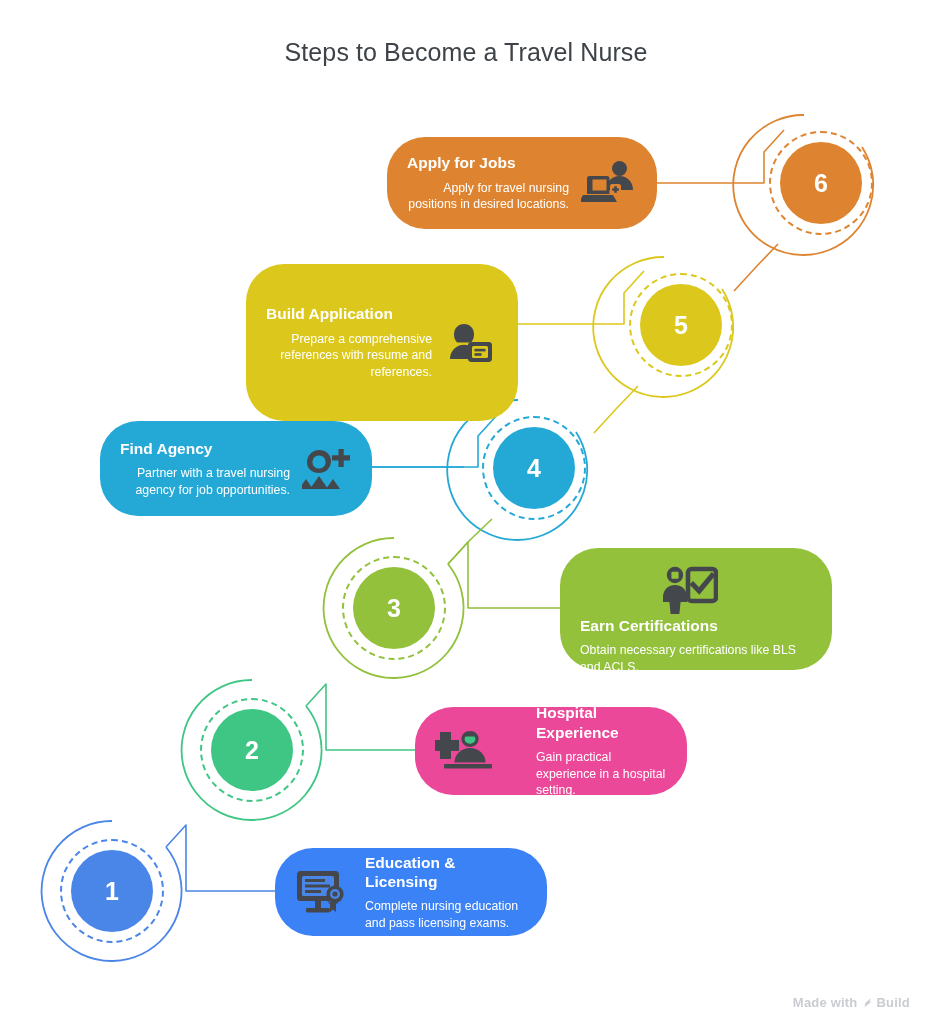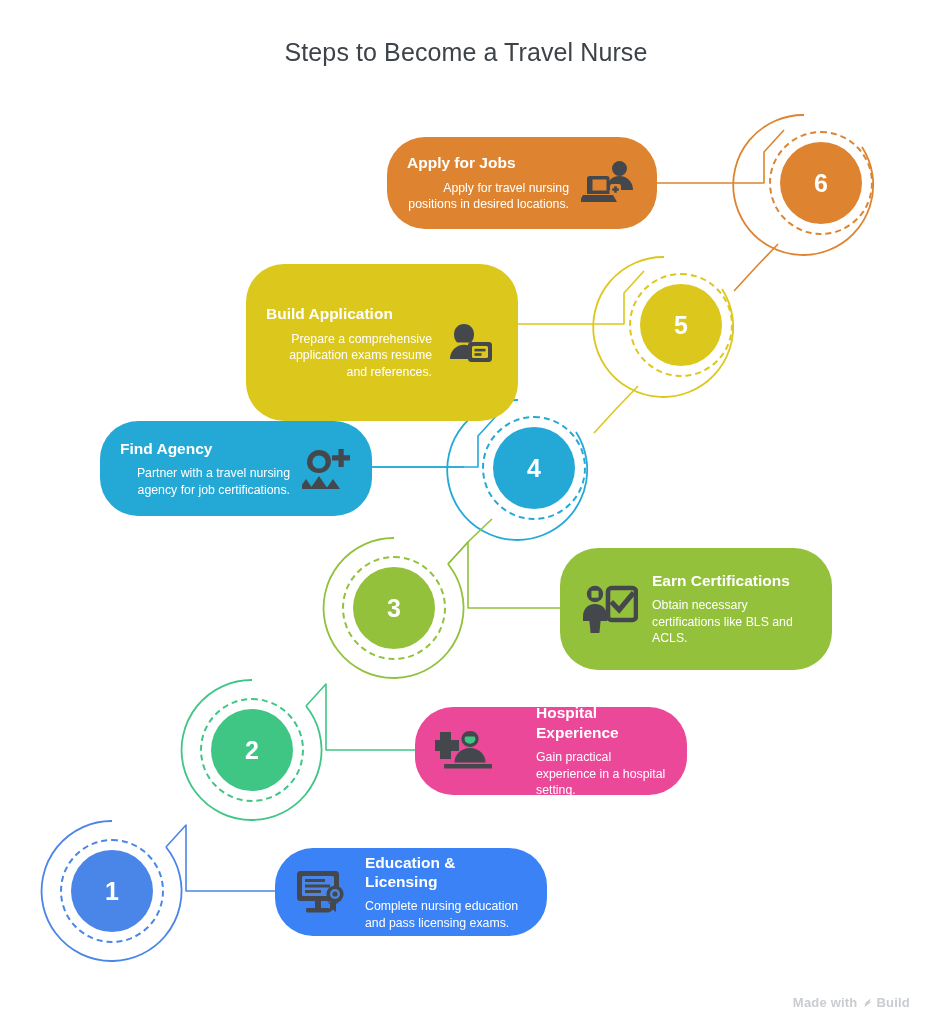--- a/index.html
+++ b/index.html
@@ -132,21 +132,21 @@
 
   <div class="node" style="left:611px;top:255px;">
     <div class="dashed" style="border-color:#dcc81c;"></div>
     <div class="core" style="background:#dcc81c;">
       <span>5</span>
     </div>
   </div>
   <div class="card right-text" style="left:246px;top:264px;width:272px;height:157px;background:#dcc81c;">
     <div class="txt">
       <div class="ttl">Build Application</div>
-      <div class="dsc">Prepare a comprehensive application exams resume and references.</div>
+      <div class="dsc">Prepare a comprehensive references with resume and references.</div>
     </div>
     <div class="ico">
       <svg width="54" height="50" viewBox="0 0 54 50">
         <path d="M20 6c6 0 10 4.6 10 10.5 0 4.2-1.6 6.5-3.2 8H13.2C11.6 23 10 20.7 10 16.5 10 10.6 14 6 20 6z" fill="#44484c"></path>
         <path d="M6 41c0-8 6.3-14.2 14-14.2S34 33 34 41z" fill="#44484c"></path>
         <rect x="24" y="24" width="24" height="20" rx="3.4" fill="#44484c"></rect>
         <rect x="28" y="28" width="16" height="12" rx="1.6" fill="#dcc81c"></rect>
         <rect x="30.5" y="30.8" width="11" height="2.6" fill="#44484c"></rect>
         <rect x="30.5" y="35.2" width="7" height="2.6" fill="#44484c"></rect>
       </svg>
@@ -155,41 +155,41 @@
 
   <div class="node" style="left:464px;top:398px;">
     <div class="dashed" style="border-color:#24a9d7;"></div>
     <div class="core" style="background:#24a9d7;">
       <span>4</span>
     </div>
   </div>
   <div class="card right-text" style="left:100px;top:421px;width:272px;height:95px;background:#24a9d7;">
     <div class="txt">
       <div class="ttl">Find Agency</div>
-      <div class="dsc">Partner with a travel nursing agency for job certifications.</div>
+      <div class="dsc">Partner with a travel nursing agency for job opportunities.</div>
     </div>
     <div class="ico">
       <svg width="50" height="48" viewBox="0 0 50 48">
         <path d="M36.5 4h5.2v6.2H48v5.2h-6.3V22h-5.2v-6.6H30v-5.2h6.5z" fill="#44484c"></path>
         <path d="M17 5c7 0 12 4.8 12 11.2S24 28 17 28 5 23.6 5 17.2 10 5 17 5z" fill="#44484c"></path>
         <circle cx="17" cy="17" r="6.6" fill="#24a9d7"></circle>
         <path d="M4 34l7 10H-3z" fill="#44484c"></path>
         <path d="M17 31l9 13H8z" fill="#44484c"></path>
         <path d="M31 34l7 10H24z" fill="#44484c"></path>
       </svg>
     </div>
   </div>
 
   <div class="node" style="left:324px;top:538px;">
     <div class="dashed" style="border-color:#93c13c;"></div>
     <div class="core" style="background:#93c13c;">
       <span>3</span>
     </div>
   </div>
-  <div class="card left-text" style="left:560px;top:548px;width:272px;height:122px;background:#93c13c;">
+  <div class="card left-text" style="left:560px;top:548px;width:272px;height:122px;background:#93c13c;flex-direction:column;">
     <div class="ico">
       <svg width="58" height="52" viewBox="0 0 58 52">
         <circle cx="15" cy="11" r="8.2" fill="#44484c"></circle>
         <rect x="11.4" y="7.8" width="7.2" height="7" rx="1" fill="#93c13c"></rect>
         <path d="M15 21c7.4 0 12 5.4 12 12.6V38h-6.4l-1.2 12h-8.8L9.4 38H3v-4.4C3 26.4 7.6 21 15 21z" fill="#44484c"></path>
         <rect x="28" y="5" width="28" height="32" rx="3.6" fill="none" stroke="#44484c" stroke-width="4.6"></rect>
         <path d="M33 20.5l6.2 6.4L52 11.5" fill="none" stroke="#44484c" stroke-width="5" stroke-linecap="square"></path>
       </svg>
     </div>
     <div class="txt">

